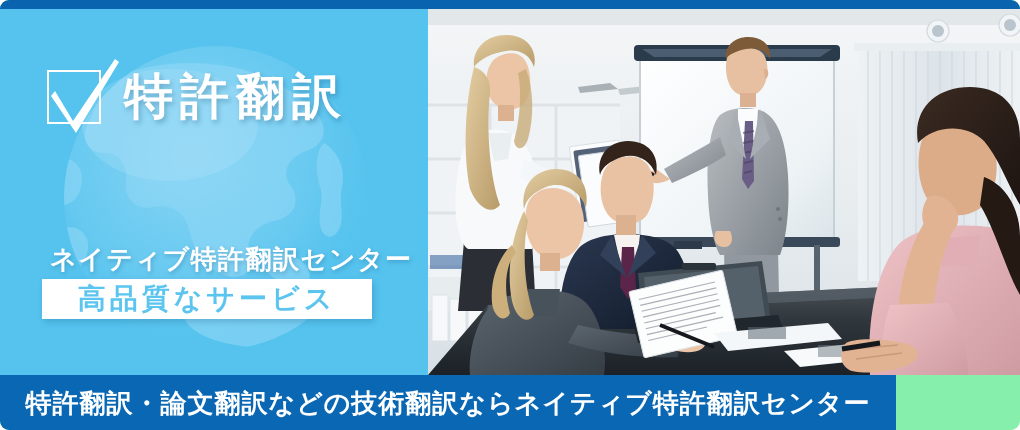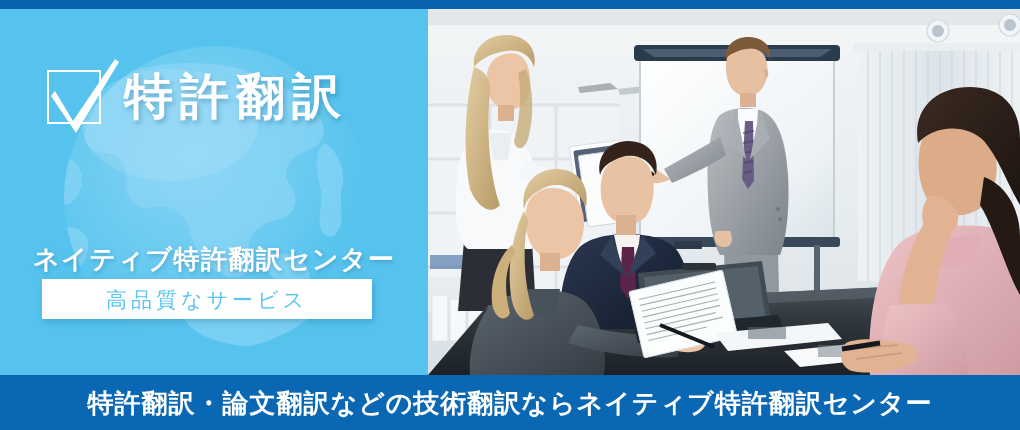--- a/index.html
+++ b/index.html
@@ -7,20 +7,21 @@
   html,body {
     width:1020px; height:430px; overflow:hidden;
     font-family:"Liberation Sans", sans-serif;
     background:#ffffff;
   }
   #banner {
     position:relative;
     width:1020px; height:430px;
     overflow:hidden;
     background:#86efac;
+    border-radius:9px;
   }
 
   
   .top-rule {
     position:absolute; left:0; top:0;
     width:1020px; height:9px;
     background:#0a63ae;
     z-index:40;
   }
 
@@ -64,62 +65,62 @@
     font-size:49px;
     font-weight:bold;
     letter-spacing:7px;
     line-height:1;
     white-space:nowrap;
     text-shadow:2px 3px 5px rgba(10,70,110,.30);
   }
 
   
   .sub-line {
-    position:absolute; left:33px; top:233px;
+    position:absolute; left:50px; top:233px;
     z-index:20;
     color:#ffffff;
     font-size:26px;
     font-weight:bold;
     letter-spacing:1.5px;
     white-space:nowrap;
     text-shadow:1px 2px 4px rgba(10,70,110,.28);
   }
 
   
   .badge {
     position:absolute; left:42px; top:270px;
     width:330px; height:40px;
     background:#ffffff;
     z-index:20;
     display:flex; align-items:center; justify-content:center;
     box-shadow:2px 3px 6px rgba(10,70,110,.22);
   }
   .badge-text {
     color:#5bc5ef;
-    font-size:21px;
-    font-weight:normal;
+    font-size:28px;
+    font-weight:bold;
     letter-spacing:4px;
     white-space:nowrap;
     line-height:1;
   }
 
   
   .photo {
     position:absolute; left:428px; top:9px;
     width:592px; height:366px;
     overflow:hidden;
     z-index:10;
     background:#eef1f3;
   }
   .photo svg { display:block; }
 
   
   .bottom-bar {
     position:absolute; left:0; top:375px;
-    width:1020px; height:55px;
+    width:896px; height:55px;
     background:#0a67b3;
     z-index:30;
     display:flex; align-items:center; justify-content:center;
   }
   .bottom-text {
     color:#ffffff;
     font-size:26px;
     font-weight:bold;
     letter-spacing:1px;
     white-space:nowrap;

